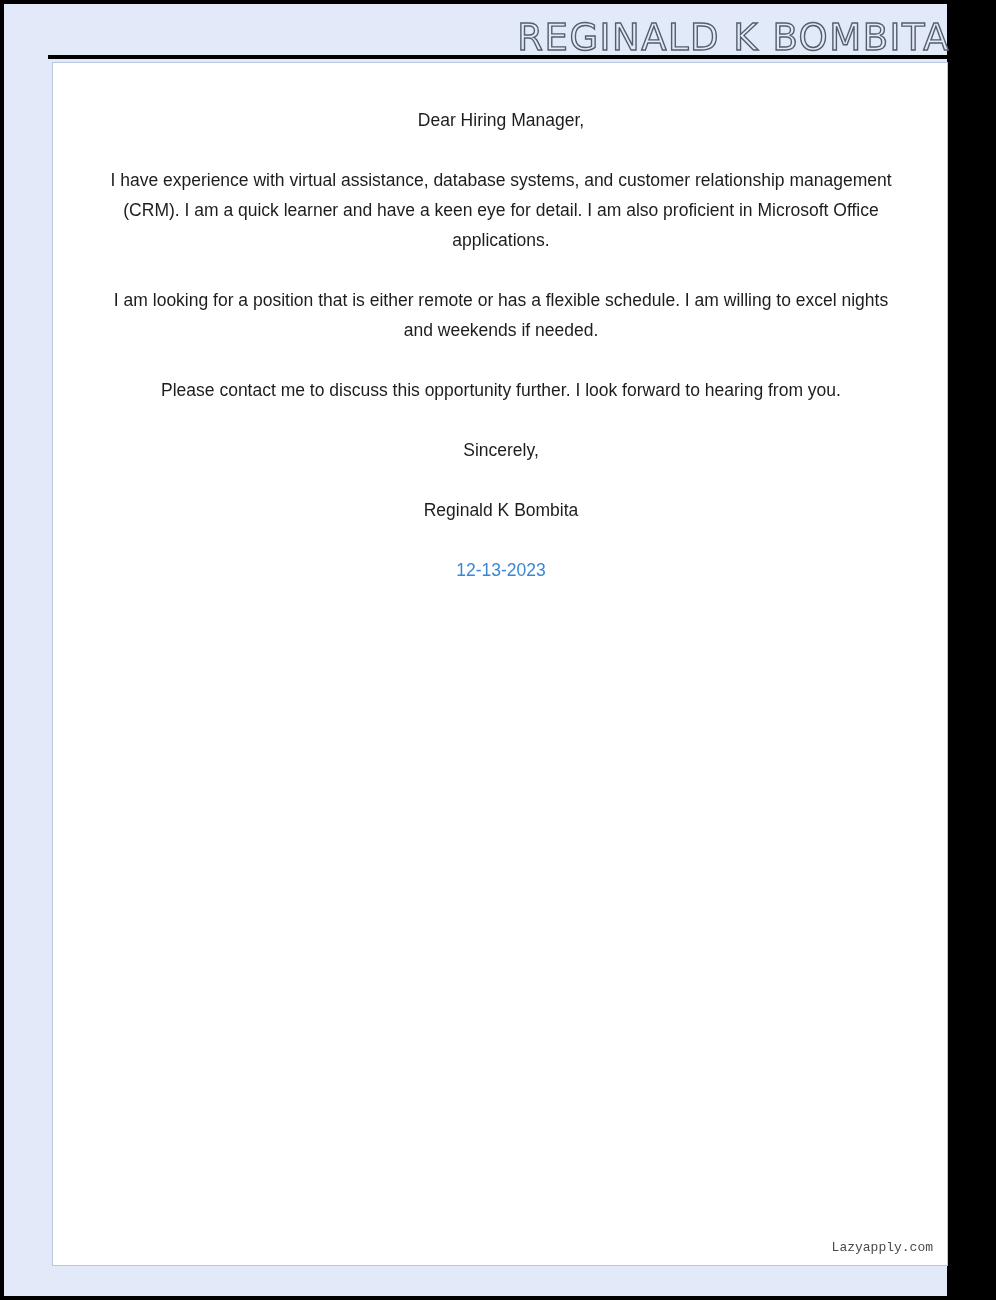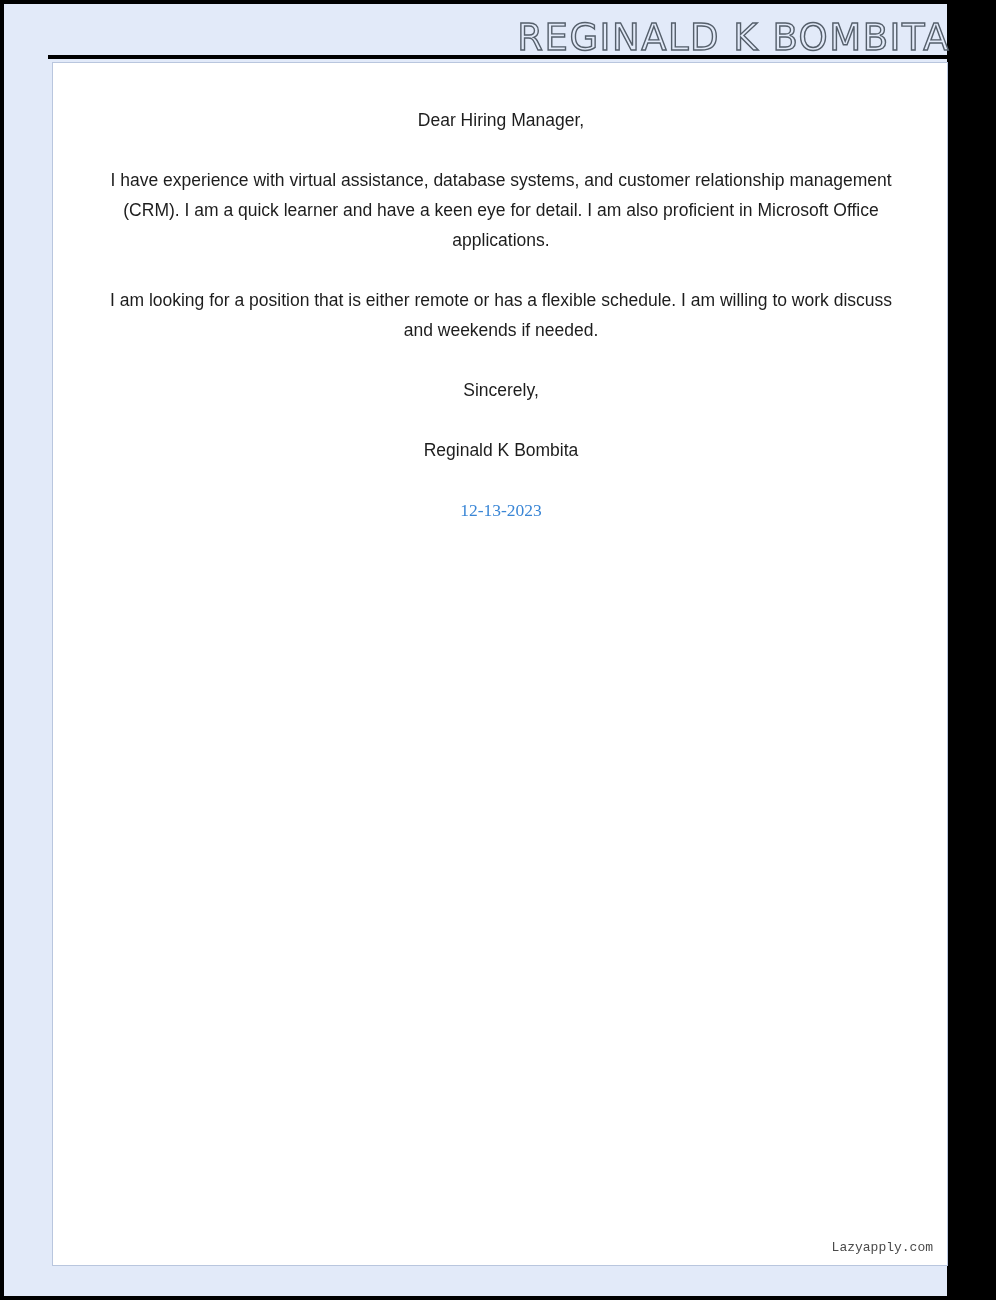--- a/index.html
+++ b/index.html
@@ -68,21 +68,20 @@
     line-height: 30px;
     color: #1d1d1d;
     font-family: "Liberation Sans", sans-serif;
     text-align: center;
   }
   .para {
     margin: 0 0 30px 0;
   }
   .para:last-child {
     margin-bottom: 0;
-    font-family: Liberation Serif, serif;
   }
   .date-line {
     color: #3a86d6;
   }
   .footer-credit {
     position: absolute;
     right: 14px;
     bottom: 10px;
     font-size: 13px;
     color: #4a4a4a;
@@ -97,21 +96,22 @@
   <div class="header">
     <div class="header-name">REGINALD K BOMBITA</div>
     <div class="header-rule"></div>
   </div>
 
   <div class="sheet">
 
     <div class="body-text">
       <p class="para">Dear Hiring Manager,</p>
       <p class="para">I have experience with virtual assistance, database systems, and customer relationship management (CRM). I am a quick learner and have a keen eye for detail. I am also proficient in Microsoft Office applications.</p>
-      <p class="para">I am looking for a position that is either remote or has a flexible schedule. I am willing to work discuss and weekends if needed.</p>
+      <p class="para">I am looking for a position that is either remote or has a flexible schedule. I am willing to excel nights and weekends if needed.</p>
+      <p class="para">Please contact me to discuss this opportunity further. I look forward to hearing from you.</p>
       <p class="para">Sincerely,</p>
       <p class="para">Reginald K Bombita</p>
       <p class="para date-line">12-13-2023</p>
     </div>
 
     <div class="footer-credit">Lazyapply.com</div>
 
   </div>
 </div>
 

